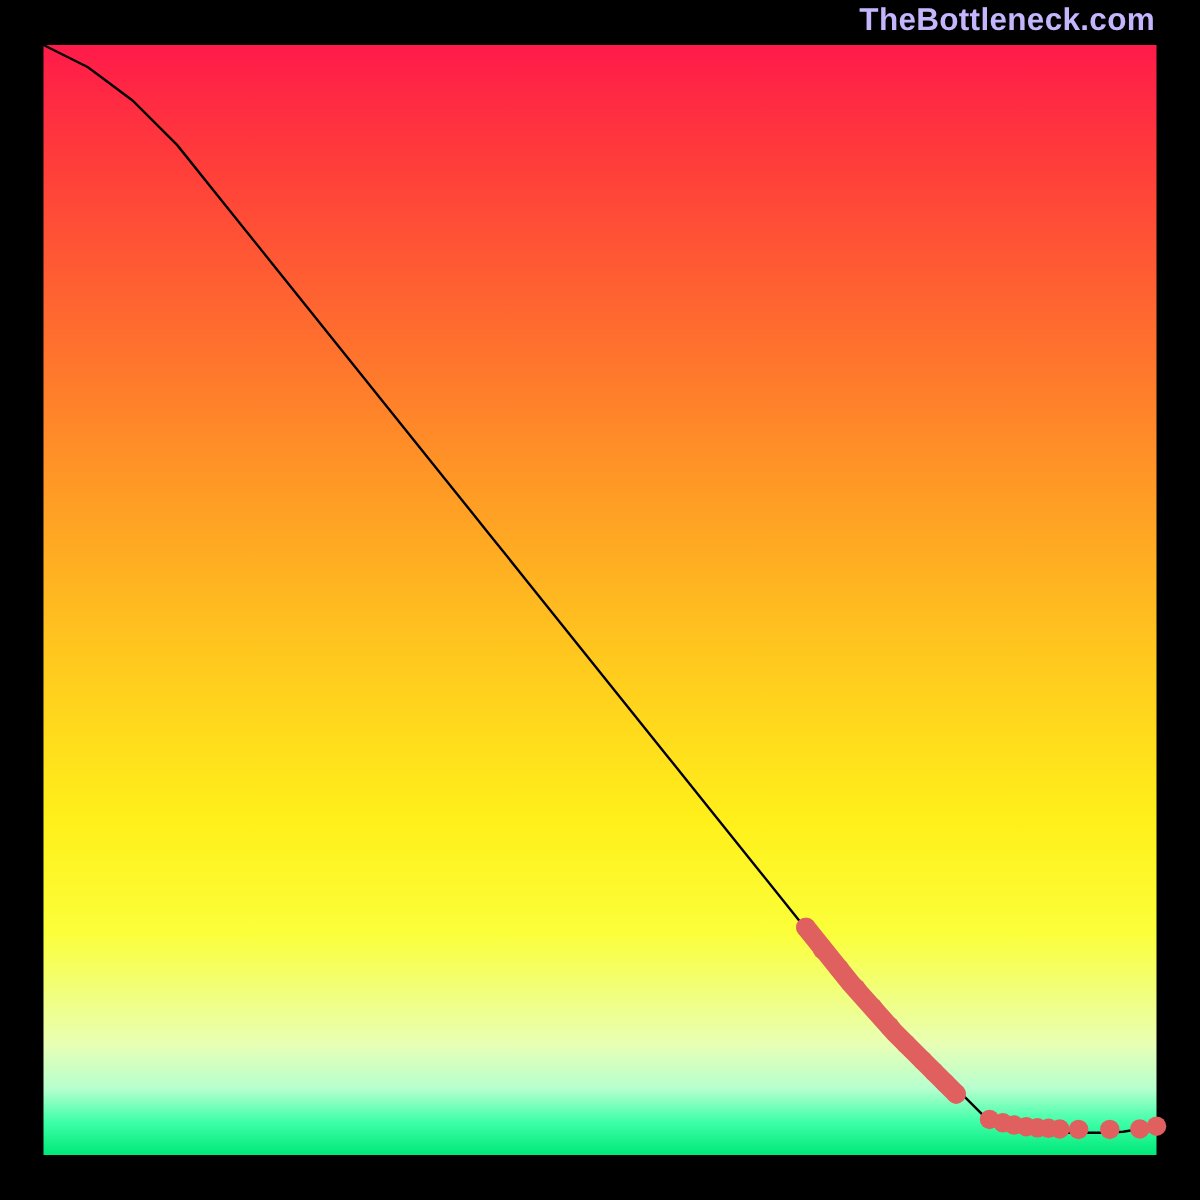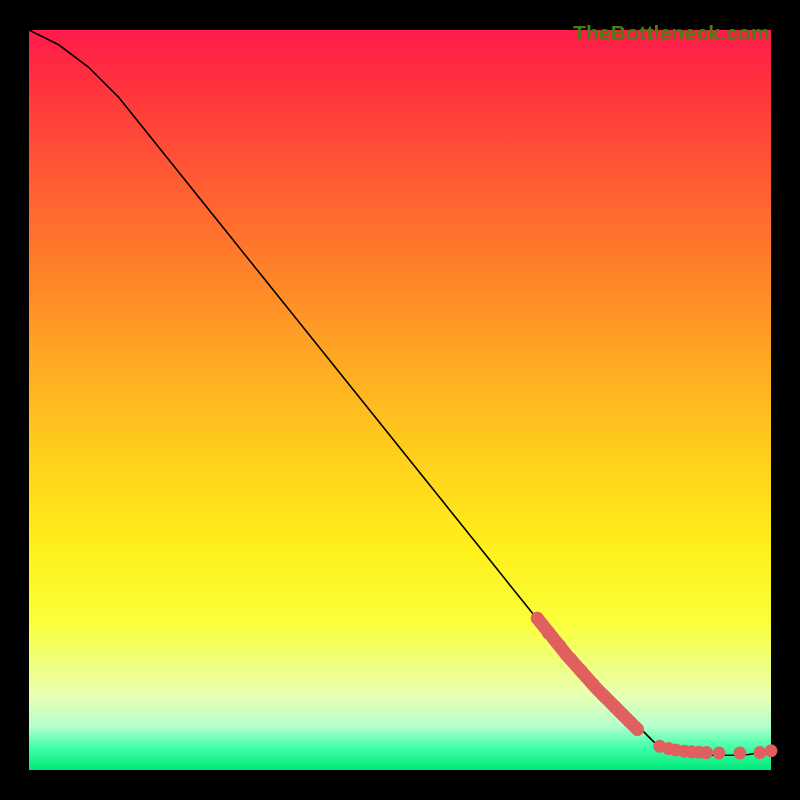--- a/index.html
+++ b/index.html
@@ -26,23 +26,23 @@
       #fff01a 70%,
       #fbff3a 80%,
       #e8ffb4 90%,
       #b7ffcf 94%,
       #3fffa8 97%,
       #00e878 100%
     );
   }
   .watermark {
     position: absolute;
-    top: 21px;
+    top: 2px;
     right: 30px;
-    color: #4d7c0f;
+    color: #c4b5fd;
     font-size: 21px;
     font-weight: 600;
     letter-spacing: 0.2px;
   }
   svg.overlay {
     position: absolute;
     left: 29px;
     top: 30px;
     width: 742px;
     height: 740px;

